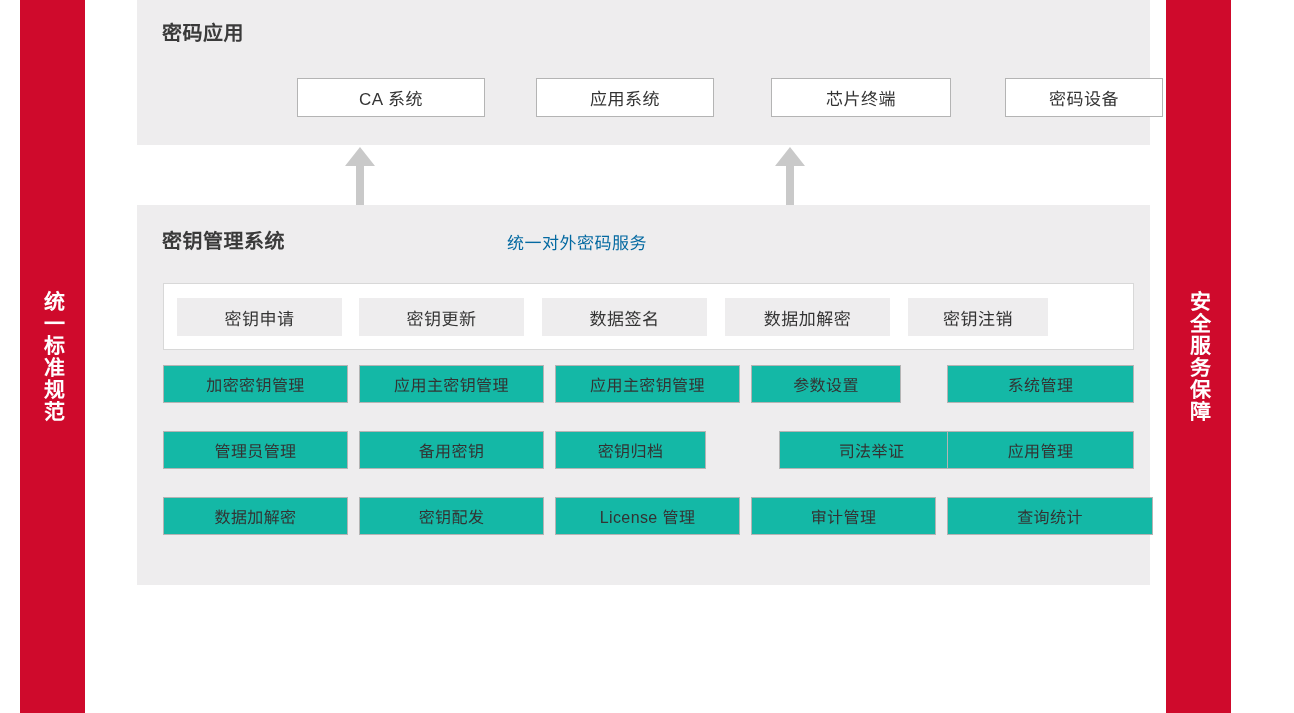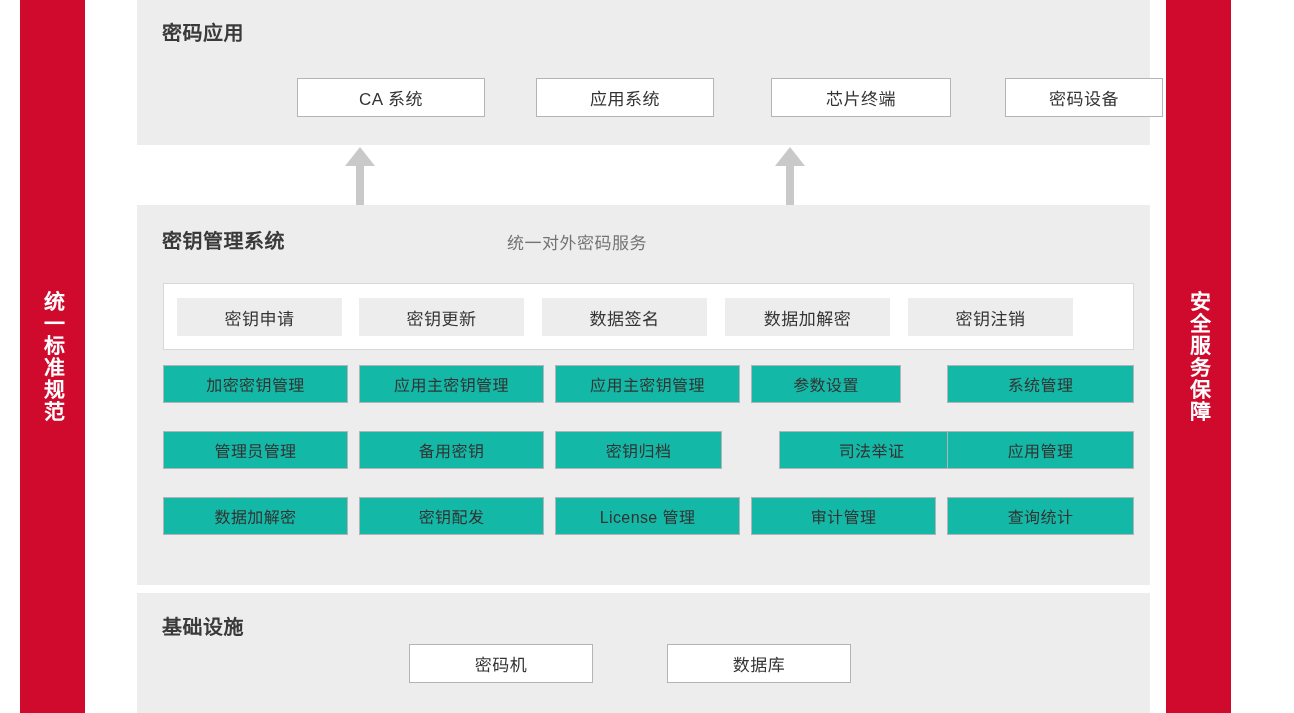--- a/index.html
+++ b/index.html
@@ -59,21 +59,21 @@
     font-size: 20px;
     font-weight: bold;
     color: #3a3a3a;
     letter-spacing: 0.5px;
   }
 
   .panel-subtitle {
     position: absolute;
     font-size: 17px;
     font-weight: normal;
-    color: #737373;
+    color: #0369a1;
     letter-spacing: 0.5px;
   }
 
   
   #panel-apps { top: 0; height: 145px; }
   #panel-apps .panel-title { top: 17px; }
 
   .app-box {
     position: absolute;
     top: 78px;
@@ -226,21 +226,21 @@
           </div>
           <div class="service-box" style="left: 195px; width: 165px;">
             <span>密钥更新</span>
           </div>
           <div class="service-box" style="left: 378px; width: 165px;">
             <span>数据签名</span>
           </div>
           <div class="service-box" style="left: 561px; width: 165px;">
             <span>数据加解密</span>
           </div>
-          <div class="service-box" style="left: 744px; width: 165px;">
+          <div class="service-box" style="left: 744px; width: 140px;">
             <span>密钥注销</span>
           </div>
         </div>
     </div>
 
     <div id="function-rows-host">
         <div class="func-box" style="left: 26px; width: 185px; top: 160px;">
           <span>加密密钥管理</span>
         </div>
         <div class="func-box" style="left: 222px; width: 185px; top: 160px;">
@@ -254,52 +254,41 @@
         </div>
         <div class="func-box" style="left: 810px; width: 187px; top: 160px;">
           <span>系统管理</span>
         </div>
         <div class="func-box" style="left: 26px; width: 185px; top: 226px;">
           <span>管理员管理</span>
         </div>
         <div class="func-box" style="left: 222px; width: 185px; top: 226px;">
           <span>备用密钥</span>
         </div>
-        <div class="func-box" style="left: 418px; width: 167px; top: 226px;">
+        <div class="func-box" style="left: 418px; width: 151px; top: 226px;">
           <span>密钥归档</span>
         </div>
         <div class="func-box" style="left: 642px; width: 185px; top: 226px;">
           <span>司法举证</span>
         </div>
         <div class="func-box" style="left: 810px; width: 187px; top: 226px;">
           <span>应用管理</span>
         </div>
         <div class="func-box" style="left: 26px; width: 185px; top: 292px;">
           <span>数据加解密</span>
         </div>
         <div class="func-box" style="left: 222px; width: 185px; top: 292px;">
           <span>密钥配发</span>
         </div>
         <div class="func-box" style="left: 418px; width: 185px; top: 292px;">
           <span>License 管理</span>
         </div>
         <div class="func-box" style="left: 614px; width: 185px; top: 292px;">
           <span>审计管理</span>
         </div>
-        <div class="func-box" style="left: 810px; width: 187px; top: 292px;">
+        <div class="func-box" style="left: 810px; width: 206px; top: 292px;">
           <span>查询统计</span>
         </div>
       </div>
   </div>
 
-  <div class="panel" id="panel-infra">
-    <div class="panel-title">基础设施</div>
-    <div id="infra-boxes-host">
-        <div class="infra-box" style="left: 272px; width: 184px;">
-          <span>密码机</span>
-        </div>
-        <div class="infra-box" style="left: 530px; width: 184px;">
-          <span>数据库</span>
-        </div>
-      </div>
-  </div>
 
 </div>
 
 </body></html>

